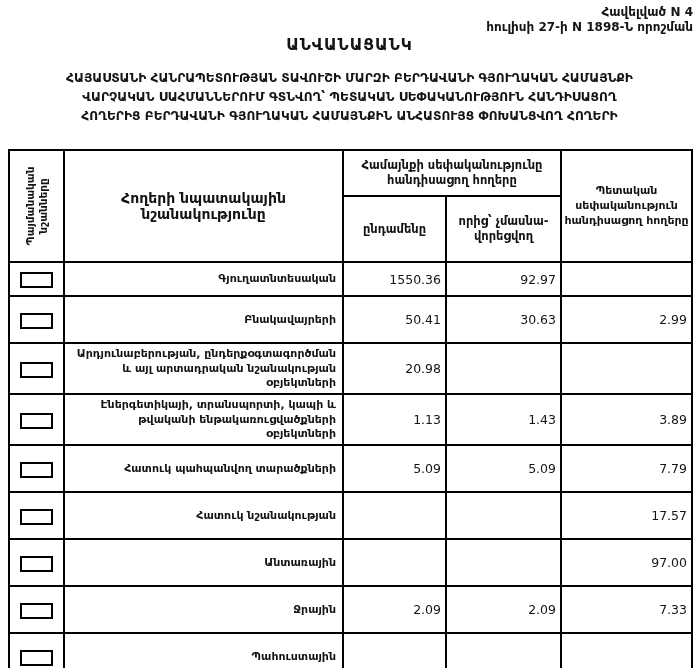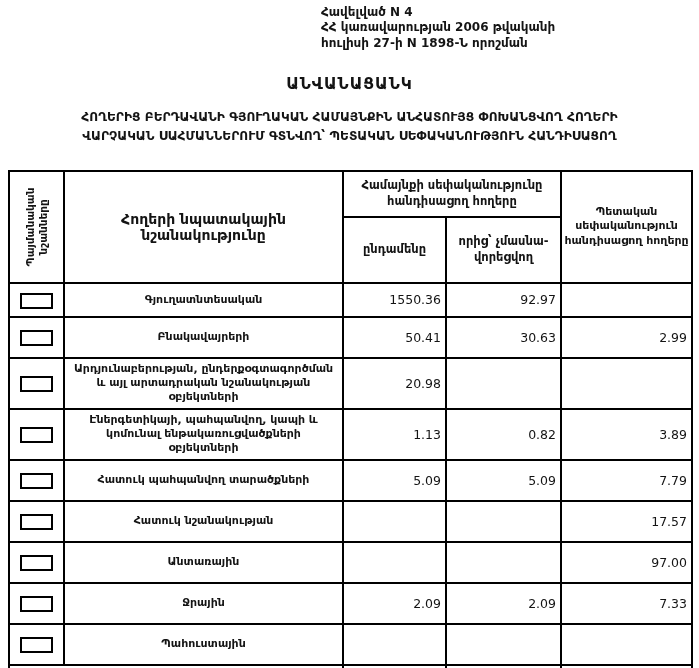--- a/index.html
+++ b/index.html
@@ -7,27 +7,27 @@
   body {
     width:699px; height:668px;
     font-family:"DejaVu Sans", sans-serif;
     color:#141414;
     position:relative;
     overflow:hidden;
   }
   .annex {
     margin:5px 6px 0 auto;
     width:372px;
-    text-align:left;
+    text-align:right;
     font-size:12px;
     font-weight:bold;
     line-height:1.28;
   }
   .doc-title {
-    margin-top:24px;
+    margin-top:0;
     text-align:center;
     font-size:15.5px;
     font-weight:bold;
     letter-spacing:1px;
   }
   .doc-subtitle {
     margin-top:15px;
     text-align:center;
     font-size:12.2px;
     font-weight:bold;
@@ -60,36 +60,36 @@
     text-align:center;
     font-size:10.5px;
     font-weight:bold;
     line-height:1.2;
     white-space:normal;
   }
   th.purpose-head { font-size:14px; padding:4px 10px; text-align:center; }
   th.group-head   { font-size:11.5px; padding:2px 14px; text-align:center; line-height:1.35; }
   th.state-head   { font-size:11px;  padding:2px 0;  text-align:center; line-height:1.35; }
   th.sub-head     { font-size:11.5px; padding:2px 10px; text-align:center; line-height:1.35; }
-  tr.data-row td  { height:41px; }
+  tr.data-row td  { height:47px; }
   tr.data-row.first td { height:34px; }
   td.sym-cell { text-align:center; }
   .checkbox {
     display:inline-block;
     width:33px; height:16px;
     border:2px solid #000;
     background:#fff;
     vertical-align:middle;
   }
   td.label-cell {
     font-size:11px;
     font-weight:bold;
     padding:3px 6px 3px 6px;
     line-height:1.3;
-    text-align:center;
+    text-align:right;
   }
   td.num-cell {
     font-size:12.5px;
     text-align:right;
     padding:2px 4px;
   }
   tr.total-row td { height:31px; }
   td.total-label {
     font-size:11.5px;
     font-weight:bold;
@@ -106,29 +106,29 @@
     font-size:12px;
     font-weight:bold;
     line-height:1.32;
   }
 </style>
 </head>
 <body>
 
 <div class="annex">
   <div>Հավելված N 4</div>
-  <div>ՀՀ կառավարության 2006 թվականի</div>
   <div>հուլիսի 27-ի N 1898-Ն որոշման</div>
 </div>
 
 <div class="doc-title">ԱՆՎԱՆԱՑԱՆԿ</div>
 
 <div class="doc-subtitle">
+  <div>ՀԱՅԱՍՏԱՆԻ ՀԱՆՐԱՊԵՏՈՒԹՅԱՆ ՏԱՎՈՒՇԻ ՄԱՐԶԻ ԲԵՐԴԱՎԱՆԻ ԳՅՈՒՂԱԿԱՆ ՀԱՄԱՅՆՔԻ</div>
+  <div>ՎԱՐՉԱԿԱՆ  ՍԱՀՄԱՆՆԵՐՈՒՄ ԳՏՆՎՈՂ՝  ՊԵՏԱԿԱՆ ՍԵՓԱԿԱՆՈՒԹՅՈՒՆ ՀԱՆԴԻՍԱՑՈՂ</div>
   <div>ՀՈՂԵՐԻՑ  ԲԵՐԴԱՎԱՆԻ ԳՅՈՒՂԱԿԱՆ ՀԱՄԱՅՆՔԻՆ ԱՆՀԱՏՈՒՅՑ  ՓՈԽԱՆՑՎՈՂ ՀՈՂԵՐԻ</div>
-  <div>ՎԱՐՉԱԿԱՆ  ՍԱՀՄԱՆՆԵՐՈՒՄ ԳՏՆՎՈՂ՝  ՊԵՏԱԿԱՆ ՍԵՓԱԿԱՆՈՒԹՅՈՒՆ ՀԱՆԴԻՍԱՑՈՂ</div>
 </div>
 
 <table class="land-table">
   <colgroup>
     <col class="c-sym">
       <col class="c-lbl">
       <col class="c-tot">
       <col class="c-priv">
       <col class="c-state">
   </colgroup>
@@ -163,23 +163,23 @@
     </tr>
     <tr class="data-row">
       <td class="sym-cell"><span class="checkbox"></span></td>
       <td class="label-cell">Արդյունաբերության, ընդերքօգտագործման և այլ արտադրական  նշանակության օբյեկտների</td>
       <td class="num-cell">20.98</td>
       <td class="num-cell"></td>
       <td class="num-cell"></td>
     </tr>
     <tr class="data-row">
       <td class="sym-cell"><span class="checkbox"></span></td>
-      <td class="label-cell">Էներգետիկայի,  պահպանվող, կապի և կոմունալ ենթակառուցվածքների  օբյեկտների</td>
+      <td class="label-cell">Էներգետիկայի,  տրանսպորտի, կապի և թվականի ենթակառուցվածքների  օբյեկտների</td>
       <td class="num-cell">1.13</td>
-      <td class="num-cell">0.82</td>
+      <td class="num-cell">1.43</td>
       <td class="num-cell">3.89</td>
     </tr>
     <tr class="data-row">
       <td class="sym-cell"><span class="checkbox"></span></td>
       <td class="label-cell">Հատուկ պահպանվող տարածքների</td>
       <td class="num-cell">5.09</td>
       <td class="num-cell">5.09</td>
       <td class="num-cell">7.79</td>
     </tr>
     <tr class="data-row">

